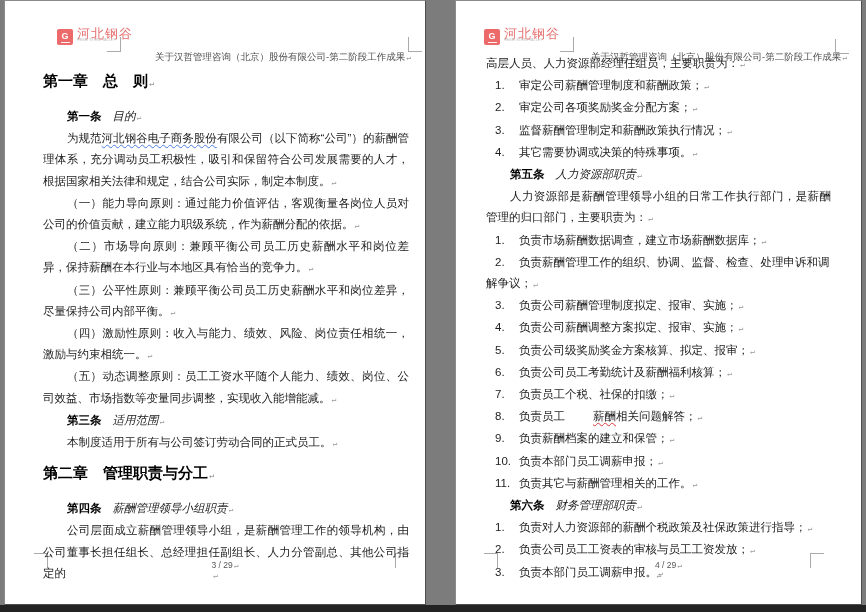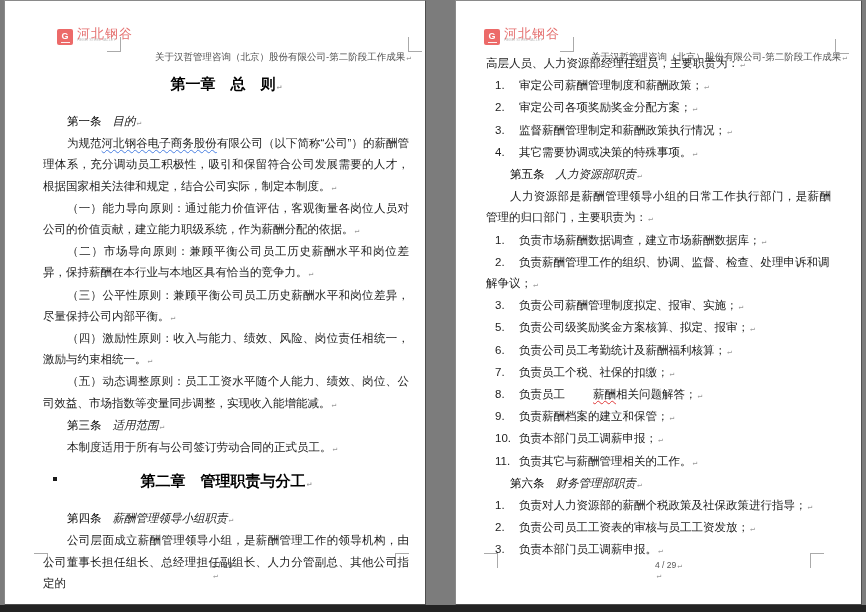--- a/index.html
+++ b/index.html
@@ -47,24 +47,24 @@
   .page-left  .cm-br{ right:16px; bottom:36px; }
   .page-right .cm-tl{ left:104px; top:36px; }
   .page-right .cm-tr{ right:12px; top:38px; }
   .page-right .cm-bl{ left:28px;  bottom:36px; }
   .page-right .cm-br{ right:37px; bottom:36px; }
 
   
   .content{ position:absolute; top:0; left:0; right:0; font-size:11.5px; line-height:21.2px; }
   .page-left  .content{ padding:70px 16px 0 38px; }
   .page-right .content{ padding:52px 30px 0 30px; }
-  .h1{ position:relative; font-size:15px; font-weight:bold; text-align:center; line-height:25px; margin:0 0 12px 0; color:#000; }
+  .h1{ position:relative; font-size:15px; font-weight:bold; line-height:20px; margin:0 0 12px 0; color:#000; }
   .h1.sp{ margin-top:9px; }
   .anchor{ position:absolute; left:10px; top:9px; width:4px; height:4px; background:#1a1a1a; }
-  .art{ text-indent:24px; } .art .b{ font-weight:normal; color:#000; } .art .t{ margin-left:11px;font-style:italic; }
+  .art{ text-indent:24px; } .art .b{ font-weight:bold; color:#000; } .art .t{ margin-left:11px;font-style:italic; }
   .p{ text-indent:24px; text-align:justify; }
   .cont{ text-indent:0; text-align:justify; }
   .li{ text-indent:9px; }
   .li .num{ display:inline-block; width:24px; text-indent:0; }
   .wavy-blue{ text-decoration:underline; text-decoration-style:wavy; text-decoration-color:#4a7fe0; text-decoration-thickness:1px; text-underline-offset:2px; }
   .wavy-red{ text-decoration:underline; text-decoration-style:wavy; text-decoration-color:#e03b3b; text-decoration-thickness:1px; text-underline-offset:2px;margin-left:28px; }
 
   
   .footer{ position:absolute; left:0; right:0; bottom:34px; text-align:center; font-size:8.5px; color:#555;margin-left:20px; }
   .footer2{ position:absolute; left:0; right:0; bottom:22px; text-align:center; }
@@ -132,20 +132,21 @@
         <div class="cont"><span>高层人员、人力资源部经理任组员，主要职责为：</span><span class="pm">↵</span></div>
         <div class="li"><span class="num">1.</span><span>审定公司薪酬管理制度和薪酬政策；</span><span class="pm">↵</span></div>
         <div class="li"><span class="num">2.</span><span>审定公司各项奖励奖金分配方案；</span><span class="pm">↵</span></div>
         <div class="li"><span class="num">3.</span><span>监督薪酬管理制定和薪酬政策执行情况；</span><span class="pm">↵</span></div>
         <div class="li"><span class="num">4.</span><span>其它需要协调或决策的特殊事项。</span><span class="pm">↵</span></div>
         <div class="art"><span class="b">第五条</span><span class="t">人力资源部职责</span><span class="pm">↵</span></div>
         <div class="p"><span>人力资源部是薪酬管理领导小组的日常工作执行部门，是薪酬管理的归口部门，主要职责为：</span><span class="pm">↵</span></div>
         <div class="li"><span class="num">1.</span><span>负责市场薪酬数据调查，建立市场薪酬数据库；</span><span class="pm">↵</span></div>
         <div class="li"><span class="num">2.</span><span>负责薪酬管理工作的组织、协调、监督、检查、处理申诉和调解争议；</span><span class="pm">↵</span></div>
         <div class="li"><span class="num">3.</span><span>负责公司薪酬管理制度拟定、报审、实施；</span><span class="pm">↵</span></div>
+        <div class="li"><span class="num">4.</span><span>负责公司薪酬调整方案拟定、报审、实施；</span><span class="pm">↵</span></div>
         <div class="li"><span class="num">5.</span><span>负责公司级奖励奖金方案核算、拟定、报审；</span><span class="pm">↵</span></div>
         <div class="li"><span class="num">6.</span><span>负责公司员工考勤统计及薪酬福利核算；</span><span class="pm">↵</span></div>
         <div class="li"><span class="num">7.</span><span>负责员工个税、社保的扣缴；</span><span class="pm">↵</span></div>
         <div class="li"><span class="num">8.</span><span>负责员工</span><span class="wavy-red">薪酬</span><span>相关问题解答；</span><span class="pm">↵</span></div>
         <div class="li"><span class="num">9.</span><span>负责薪酬档案的建立和保管；</span><span class="pm">↵</span></div>
         <div class="li"><span class="num">10.</span><span>负责本部门员工调薪申报；</span><span class="pm">↵</span></div>
         <div class="li"><span class="num">11.</span><span>负责其它与薪酬管理相关的工作。</span><span class="pm">↵</span></div>
         <div class="art"><span class="b">第六条</span><span class="t">财务管理部职责</span><span class="pm">↵</span></div>
         <div class="li"><span class="num">1.</span><span>负责对人力资源部的薪酬个税政策及社保政策进行指导；</span><span class="pm">↵</span></div>
         <div class="li"><span class="num">2.</span><span>负责公司员工工资表的审核与员工工资发放；</span><span class="pm">↵</span></div>

